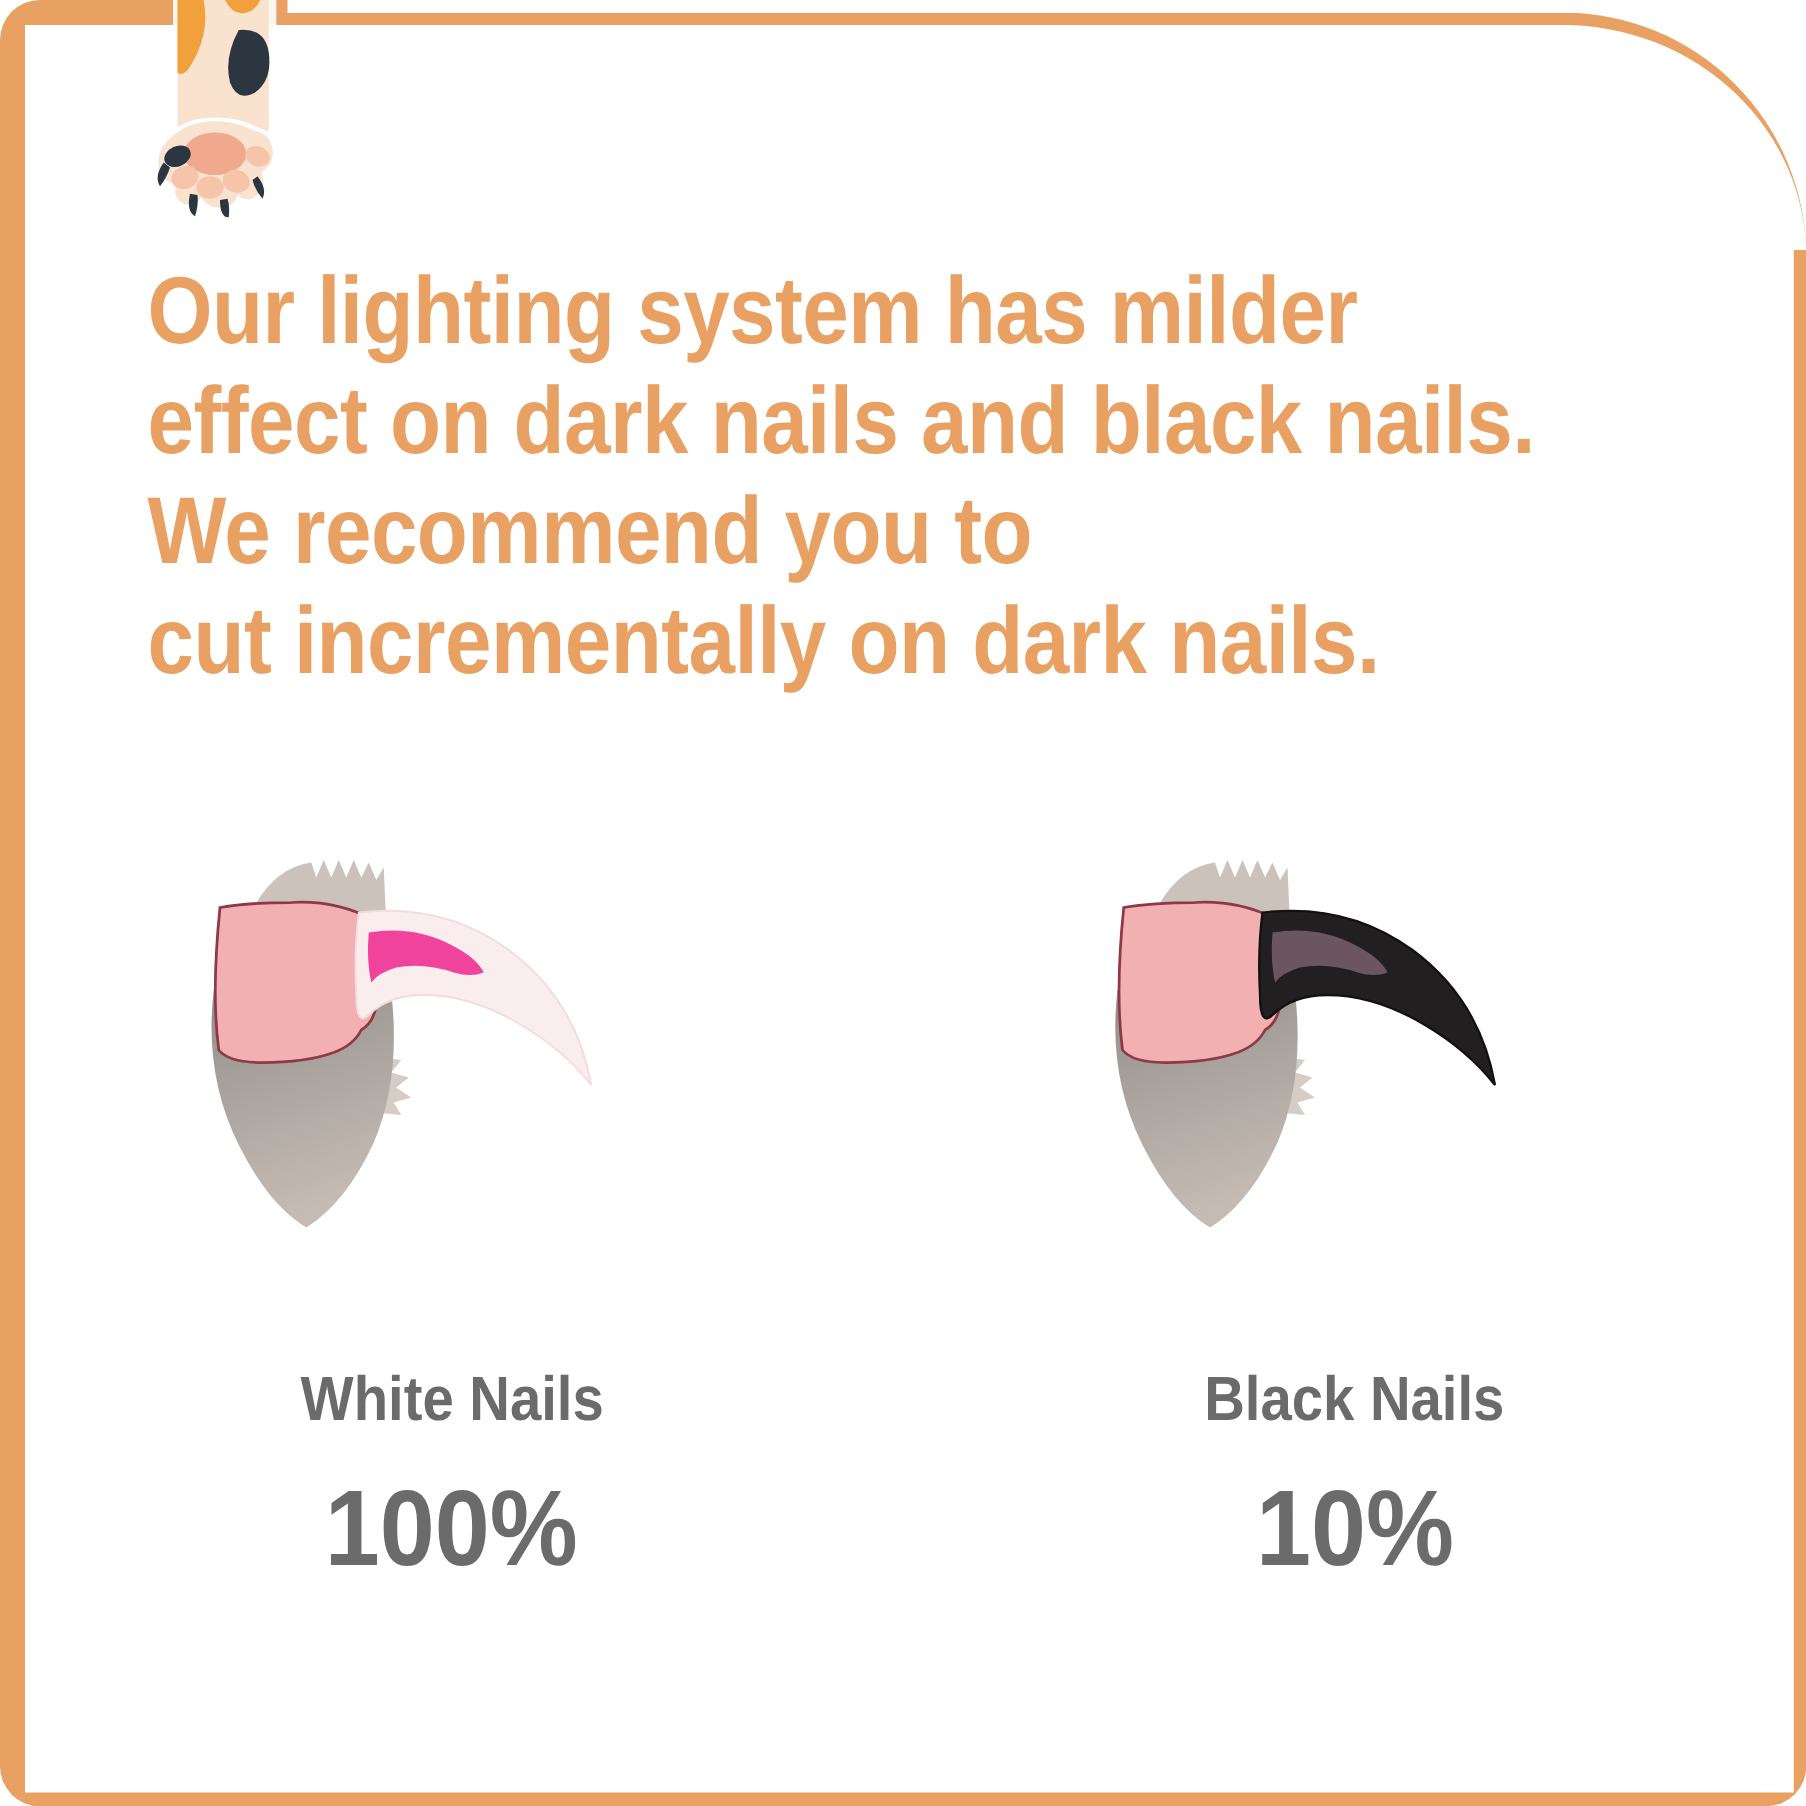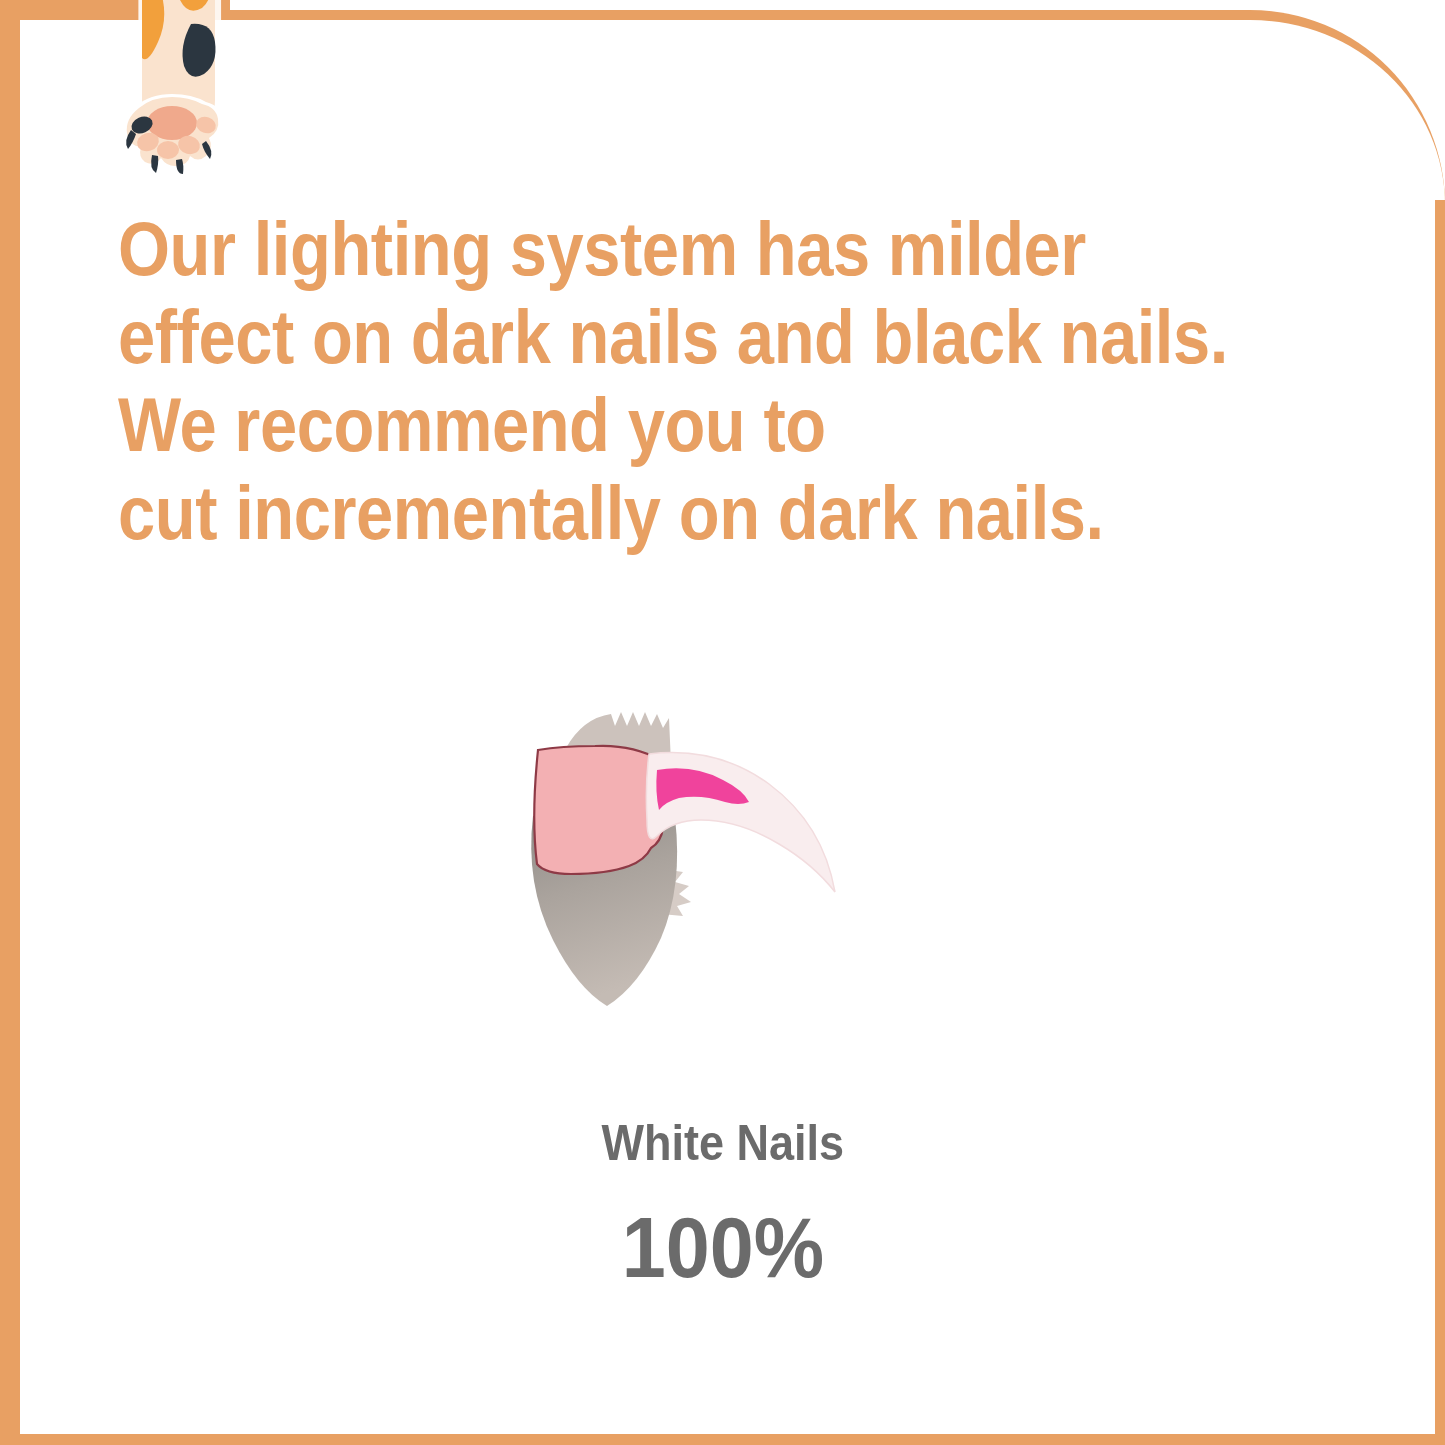--- a/index.html
+++ b/index.html
@@ -8,20 +8,21 @@
     padding: 0;
     background: #ffffff;
   }
   #stage {
     position: relative;
     width: 1445px;
     height: 1445px;
     background: #ffffff;
     overflow: hidden;
     font-family: "Liberation Sans", "DejaVu Sans", sans-serif;
+    border-radius: 32px;
   }
 
   
   .frame {
     position: absolute;
     left: 10px;
     top: 10px;
     right: 0px;
     bottom: 0px;
     width: 1435px;
@@ -92,21 +93,21 @@
     transform: scaleX(0.88);
     transform-origin: left top;
     letter-spacing: -0.5px;
   }
   .headline .ln { display: block; white-space: nowrap; }
 
   
   .cols {
     position: absolute;
     left: 0;
-    top: 688px;
+    top: 664px;
     width: 1445px;
     height: 640px;
     display: flex;
   }
   .col {
     position: relative;
     flex: 1 1 0;
     display: flex;
     flex-direction: column;
     align-items: center;
@@ -226,15 +227,43 @@
 
           <path d="M146 82 Q182 76 212 92 Q232 102 238 114 Q228 118 214 114 Q190 106 168 110 Q154 114 148 122
                    Q144 104 146 82 Z" fill="#F0439C"></path>
         </svg>
       </div>
       <div class="col-label">White Nails</div>
       <div class="col-pct">100%</div>
     </div>
 
 
+    <div class="col">
+      <div class="nail-art">
+        <svg viewBox="0 0 430 360">
+          <defs>
+            <linearGradient id="padg3" x1="0" y1="0" x2="0.25" y2="1">
+              <stop offset="0%" stop-color="#8E8A86"></stop>
+              <stop offset="45%" stop-color="#AAA39D"></stop>
+              <stop offset="100%" stop-color="#C4BBB4"></stop>
+            </linearGradient>
+          </defs>
+          <path d="M55 60 Q72 30 100 26 L104 38 L110 24 L116 38 L122 24 L128 38 L134 24 L140 38 L146 26 L152 40 L158 30
+                   L160 76 Q120 70 84 80 Z" fill="#CCC2BC"></path>
+          <path d="M132 168 Q150 164 164 172 L158 182 L172 184 L164 194 L178 198 L168 206 L180 214 L166 218 L172 228
+                   L150 226 Q134 216 130 196 Z" fill="#D6CCC6"></path>
+          <path d="M22 128 Q14 196 42 252 Q66 300 96 318 Q128 298 150 250 Q172 198 164 130 Q96 112 22 128 Z" fill="url(#padg3)"></path>
+          <path d="M27 62 Q20 130 26 176 Q34 186 60 186 Q96 186 118 178 Q134 172 140 160 Q150 154 152 140
+                   Q160 132 158 118 Q166 110 162 96 Q160 80 150 72 Q120 56 84 58 Q50 58 27 62 Z" fill="#F3B0B3" stroke="#8E3A46" stroke-width="2.2"></path>
+
+          <path d="M138 66 Q206 58 258 96 Q312 136 324 204 Q302 176 268 156 Q228 132 190 132 Q162 132 146 148
+                   Q136 158 136 132 Q134 96 138 66 Z" fill="#211F20" stroke="#121011" stroke-width="1.8"></path>
+
+          <path d="M146 82 Q182 76 212 92 Q232 102 238 114 Q228 118 214 114 Q190 106 168 110 Q154 114 148 122
+                   Q144 104 146 82 Z" fill="#6B5560"></path>
+        </svg>
+      </div>
+      <div class="col-label">Black Nails</div>
+      <div class="col-pct">10%</div>
+    </div>
 
   </div>
 </div>
 
 </body></html>

